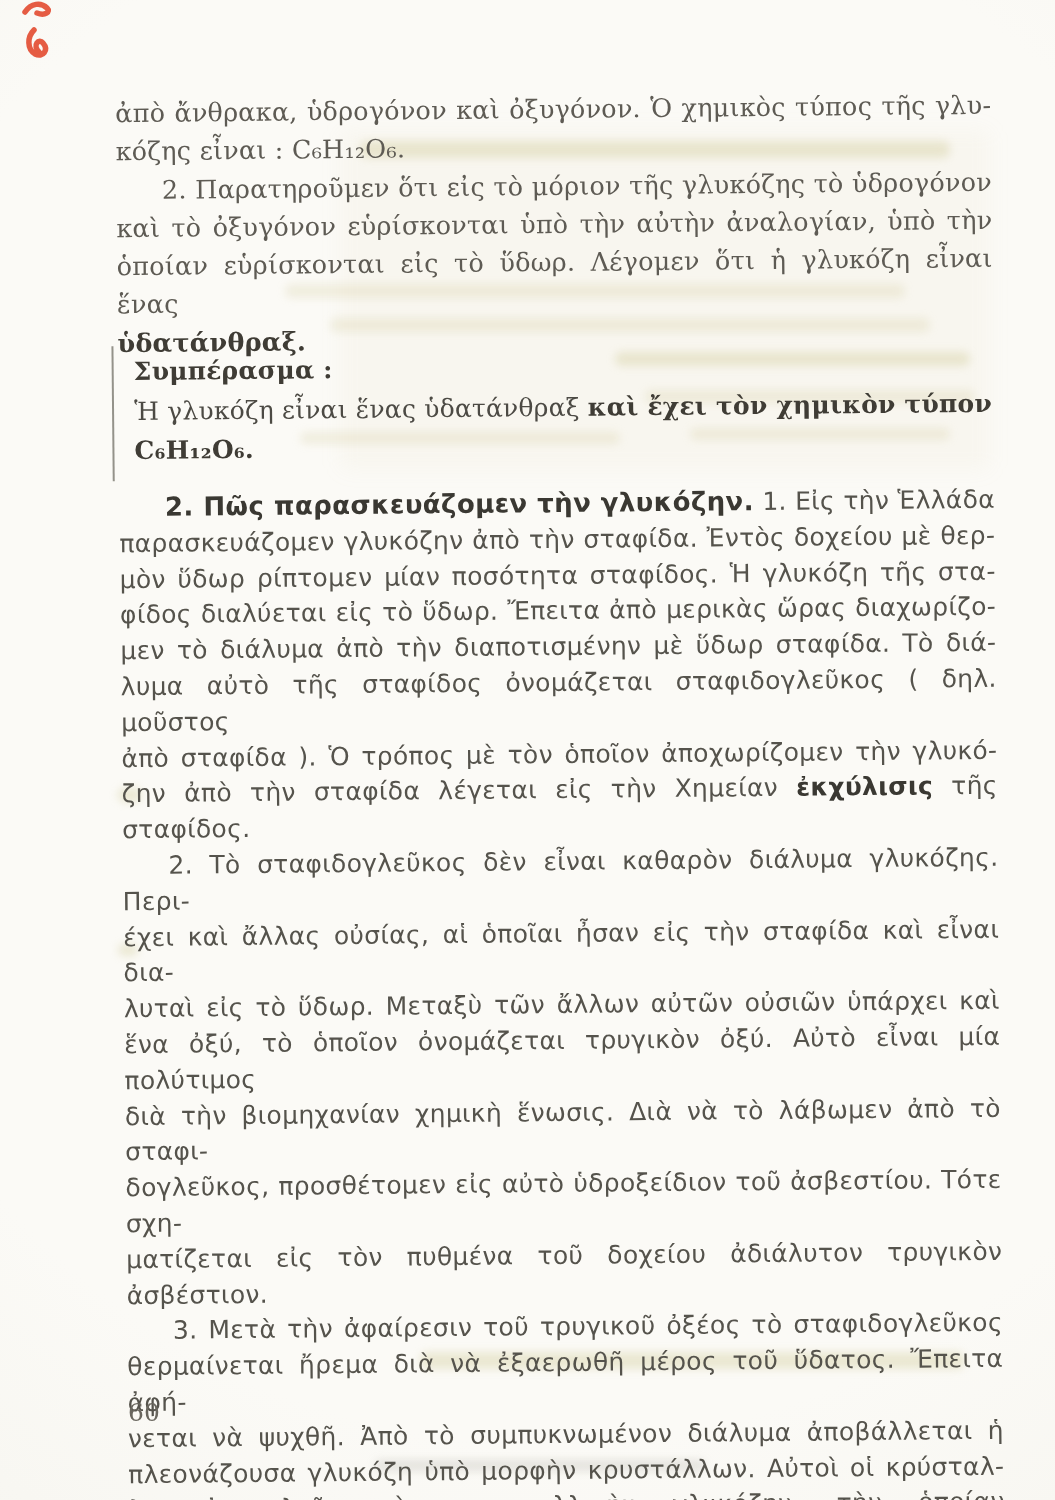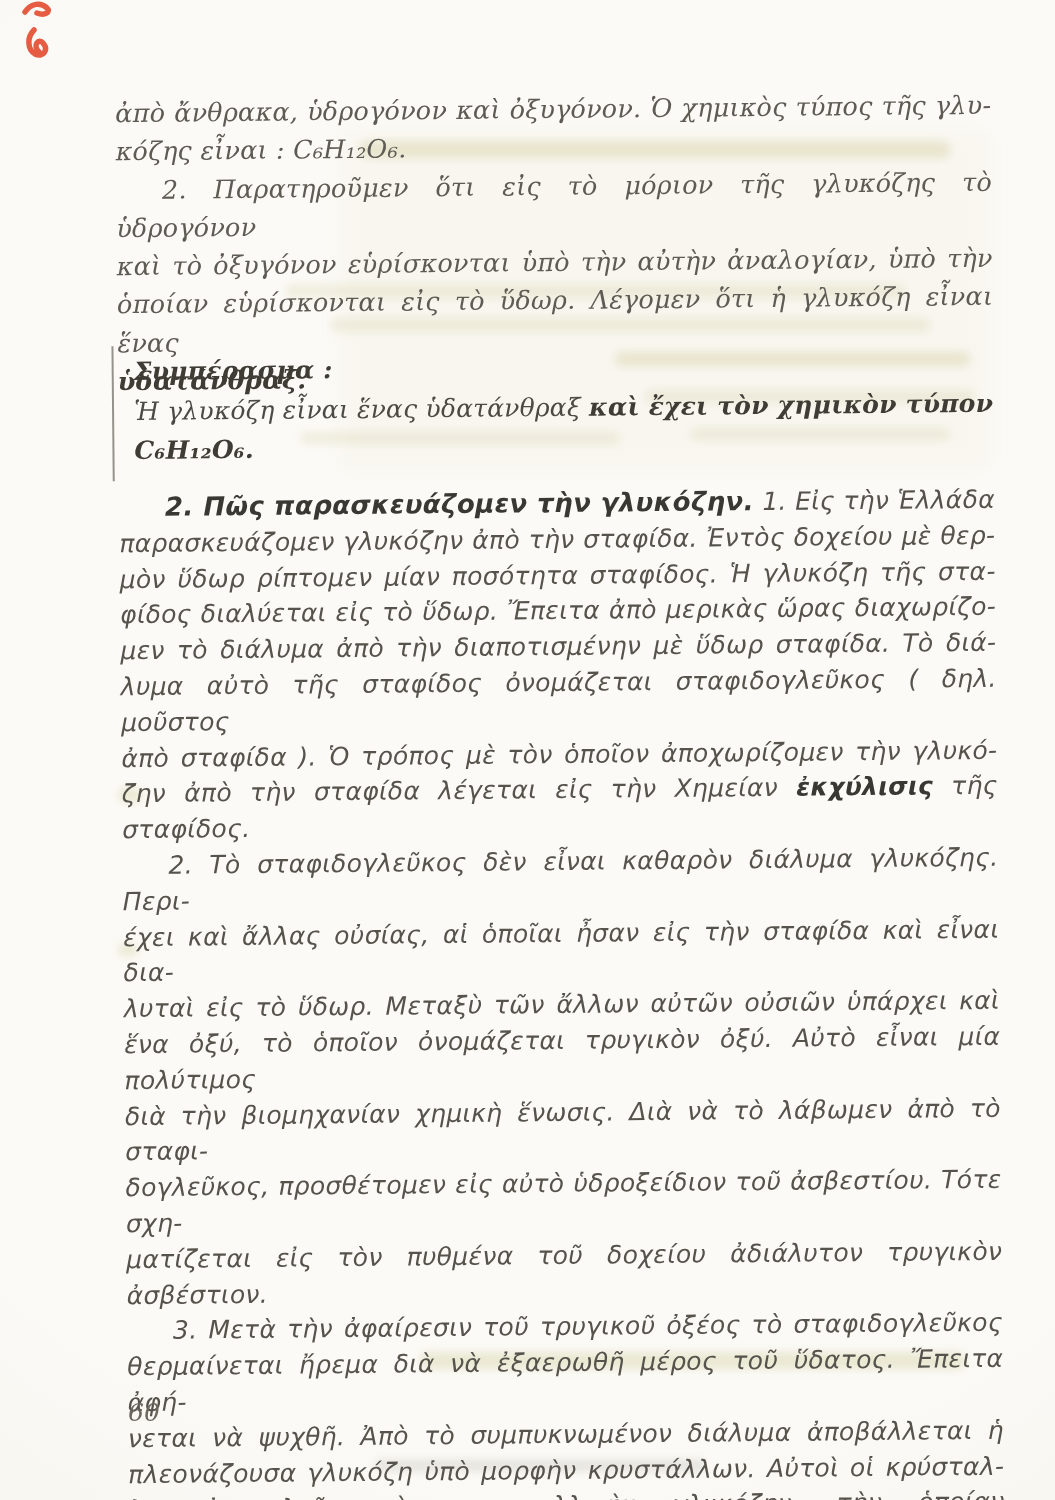--- a/index.html
+++ b/index.html
@@ -5,21 +5,20 @@
   html,body{margin:0;padding:0;}
   body{
     width:1055px;height:1500px;position:relative;overflow:hidden;
     background:#f5f4ef;
     font-family:"DejaVu Serif","Liberation Serif",serif;
   }
   .page{
     position:absolute;inset:0;
     background:
       radial-gradient(130% 95% at 52% 44%, #fbfaf6 55%, #f2f1ea 100%);
-    font-style: italic;
   }
   
   .content{
     position:absolute;left:115px;top:90px;width:876px;height:1330px;
     transform:rotate(-0.55deg);transform-origin:50% 0;
   }
   .block{position:absolute;left:0;width:876px;}
   .serif{font-family:"DejaVu Serif","Liberation Serif",serif;color:#5e5b54;}
   .sans{font-family:"DejaVu Sans","Liberation Sans",sans-serif;color:#55534c;}
   .line{

